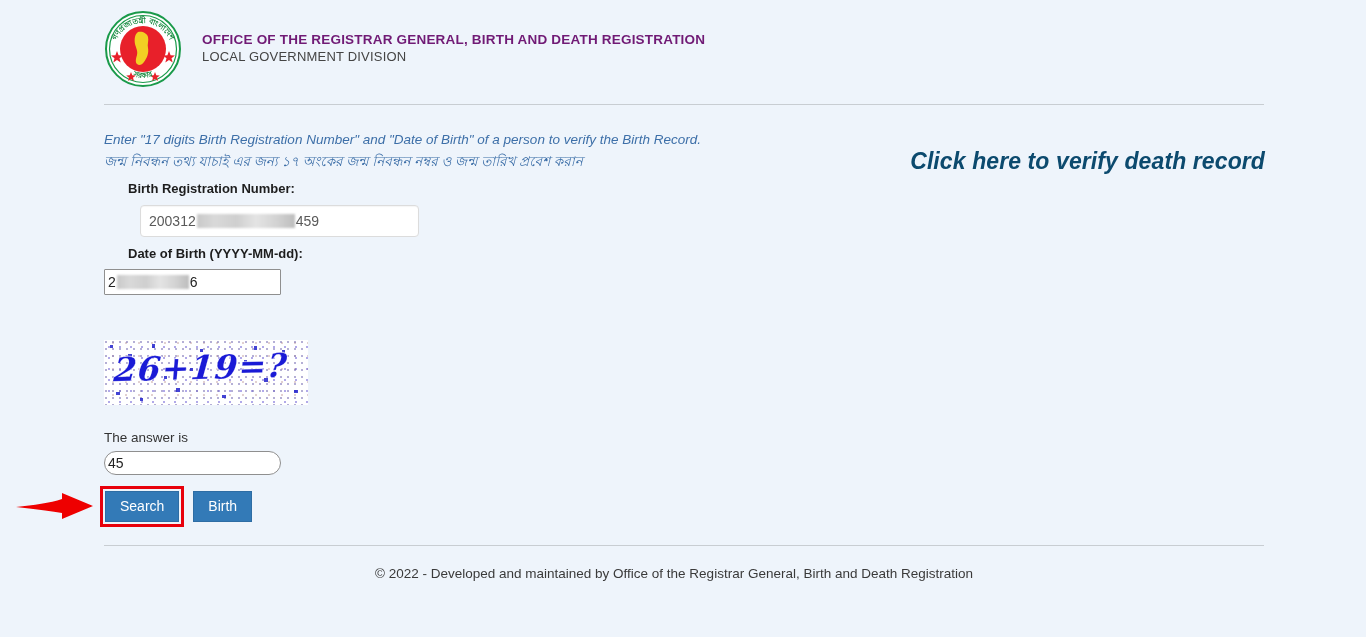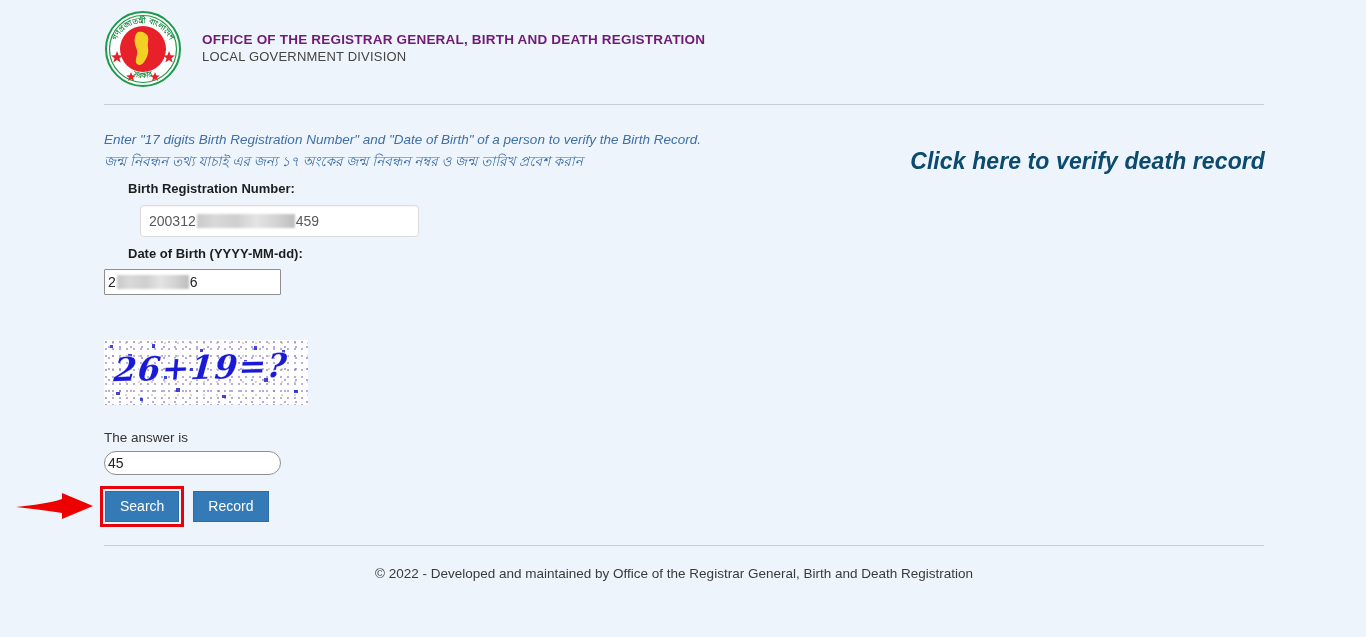--- a/index.html
+++ b/index.html
@@ -387,20 +387,20 @@
   <div class="arrow">
     <svg width="78" height="28" viewBox="0 0 78 28" xmlns="http://www.w3.org/2000/svg">
       <path d="M0 15 C18 13 34 11 46 7 L46 1 L77 14 L46 27 L46 21 C34 19 18 17 0 15 Z" fill="#ee0000"></path>
     </svg>
   </div>
 
   <div class="button-row">
     <span class="search-highlight">
       <button class="btn btn-search">Search</button>
     </span>
-    <button class="btn btn-clear">Record</button>
+    <button class="btn btn-clear">Birth</button>
   </div>
 
   <div class="divider divider-bottom"></div>
 
   <div class="footer">© 2022 - Developed and maintained by Office of the Registrar General, Birth and Death Registration</div>
 
 </div>
 
 </body></html>

